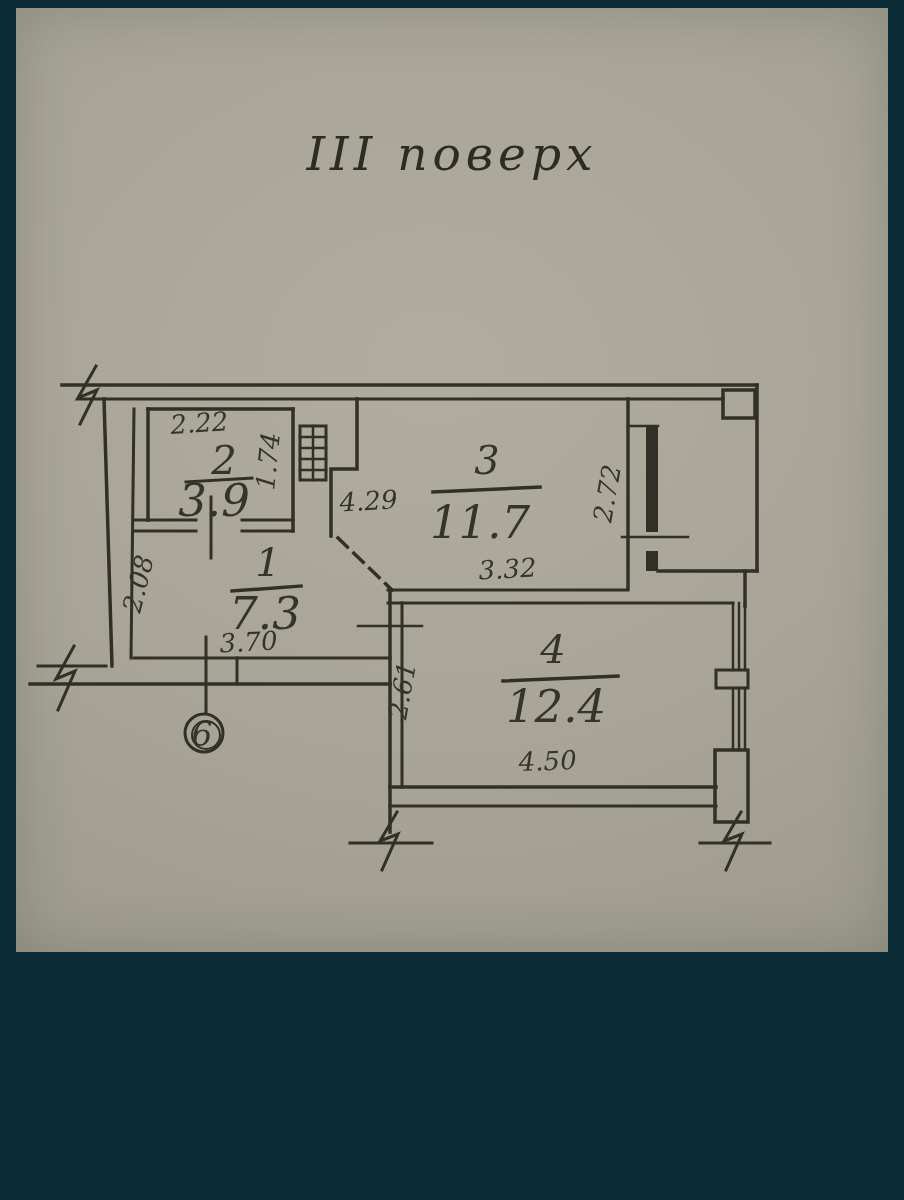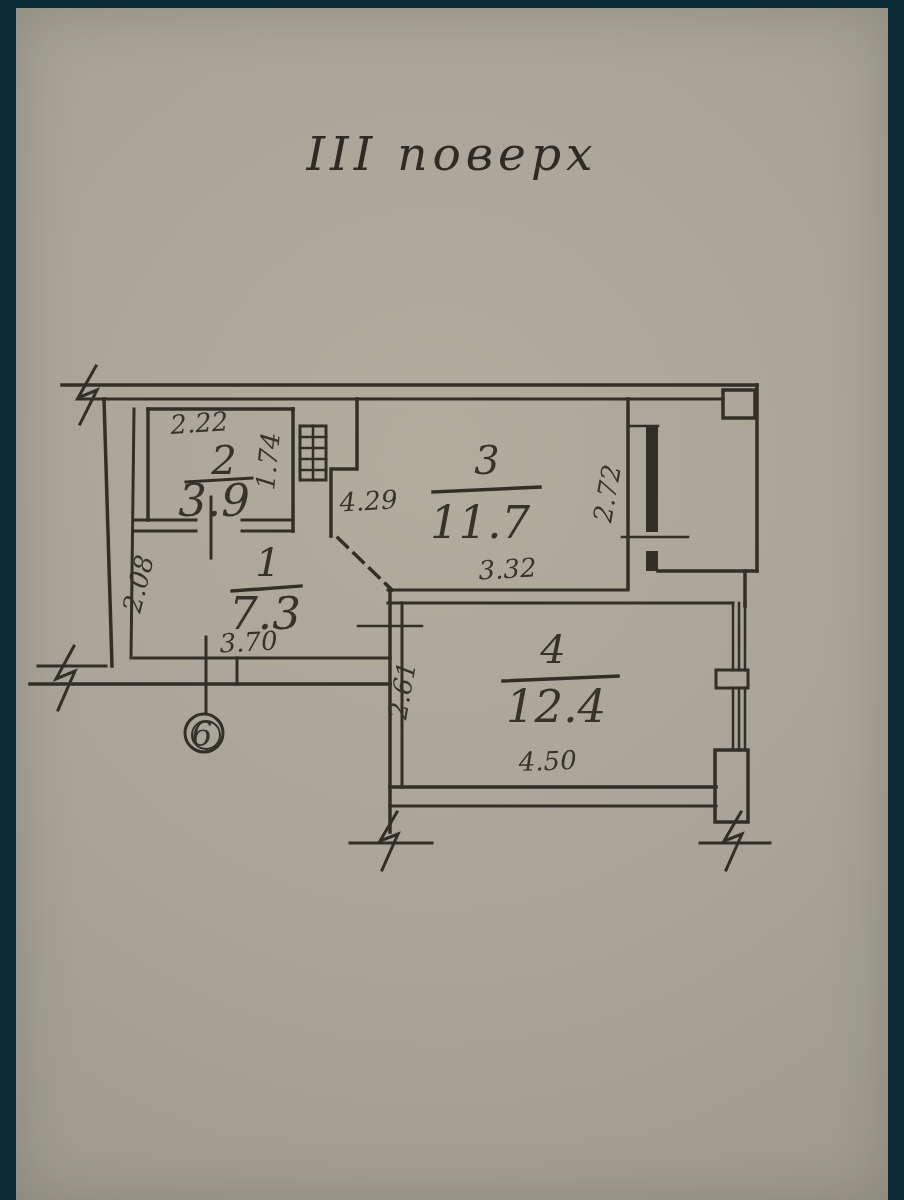--- a/index.html
+++ b/index.html
@@ -6,21 +6,21 @@
   #screen{
     position:relative;
     width:904px;height:1200px;
     background:#0c2c37;
     overflow:hidden;
     font-family:"DejaVu Serif", serif;
   }
   #paper{
     position:absolute;
     left:16px; top:8px;
-    width:872px; height:1192px;
+    width:872px; height:944px;
     background:
       radial-gradient(ellipse 120% 90% at 48% 38%, #b0ad9f 0%, #a8a598 45%, #9e9b8e 80%, #94917f 100%);
     box-shadow: inset 0 0 60px rgba(40,40,30,0.18);
   }
   #plan-title{
     position:absolute;
     left:0; top:118px;
     width:100%;
     text-align:center;
     font-style:italic;

